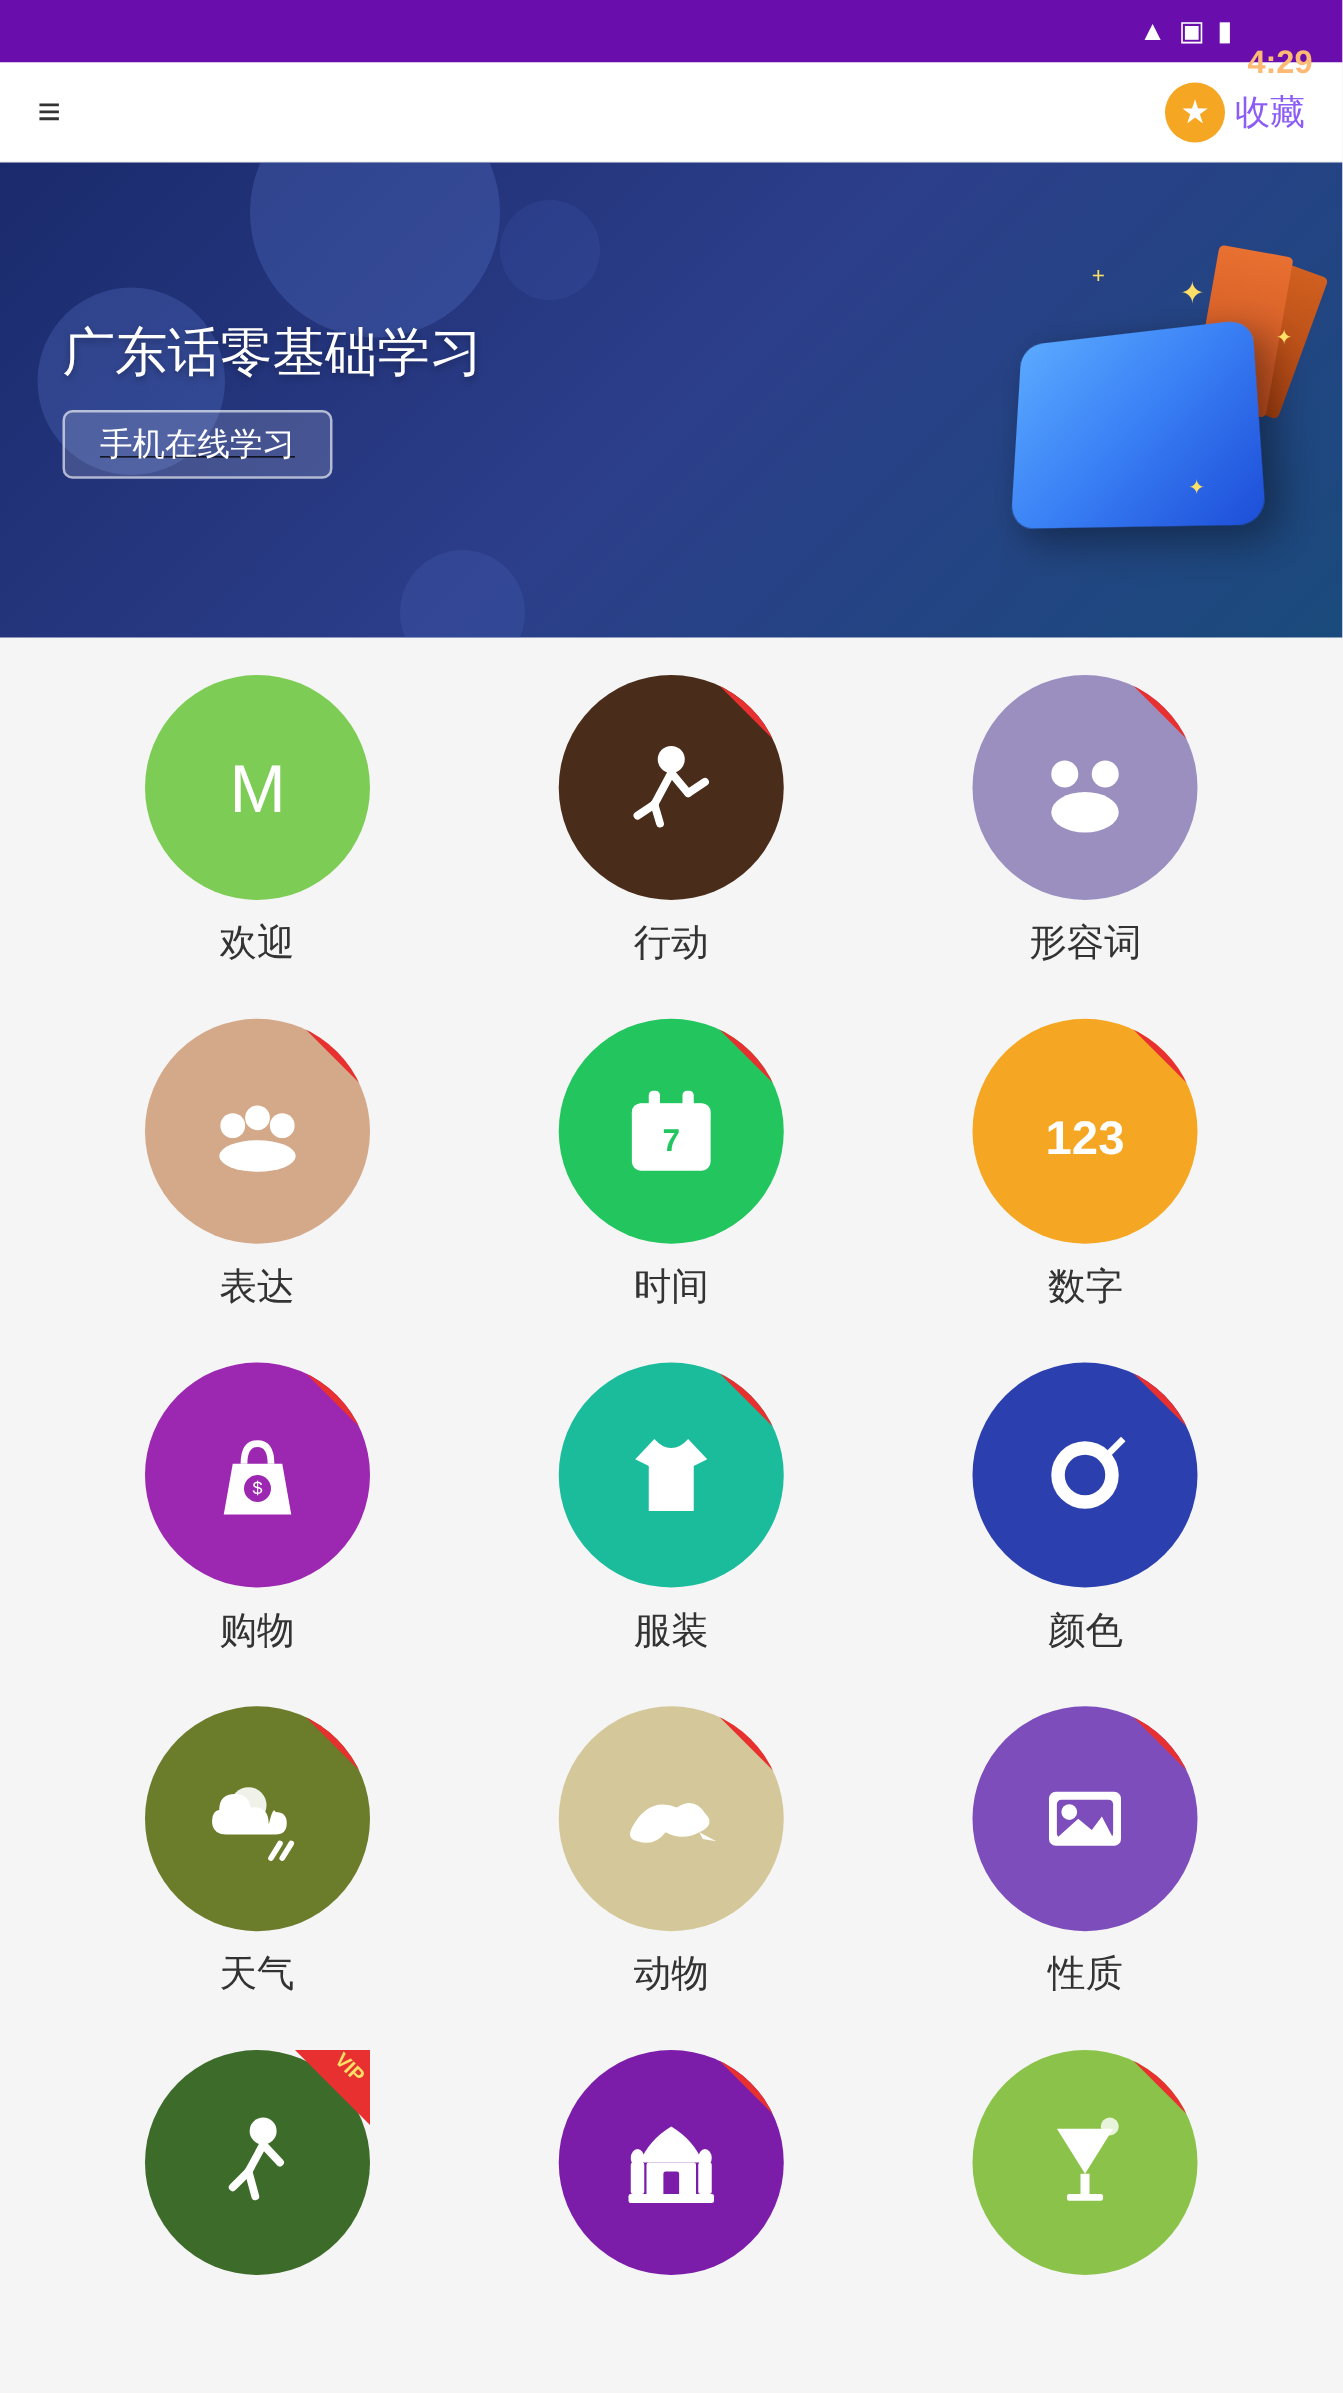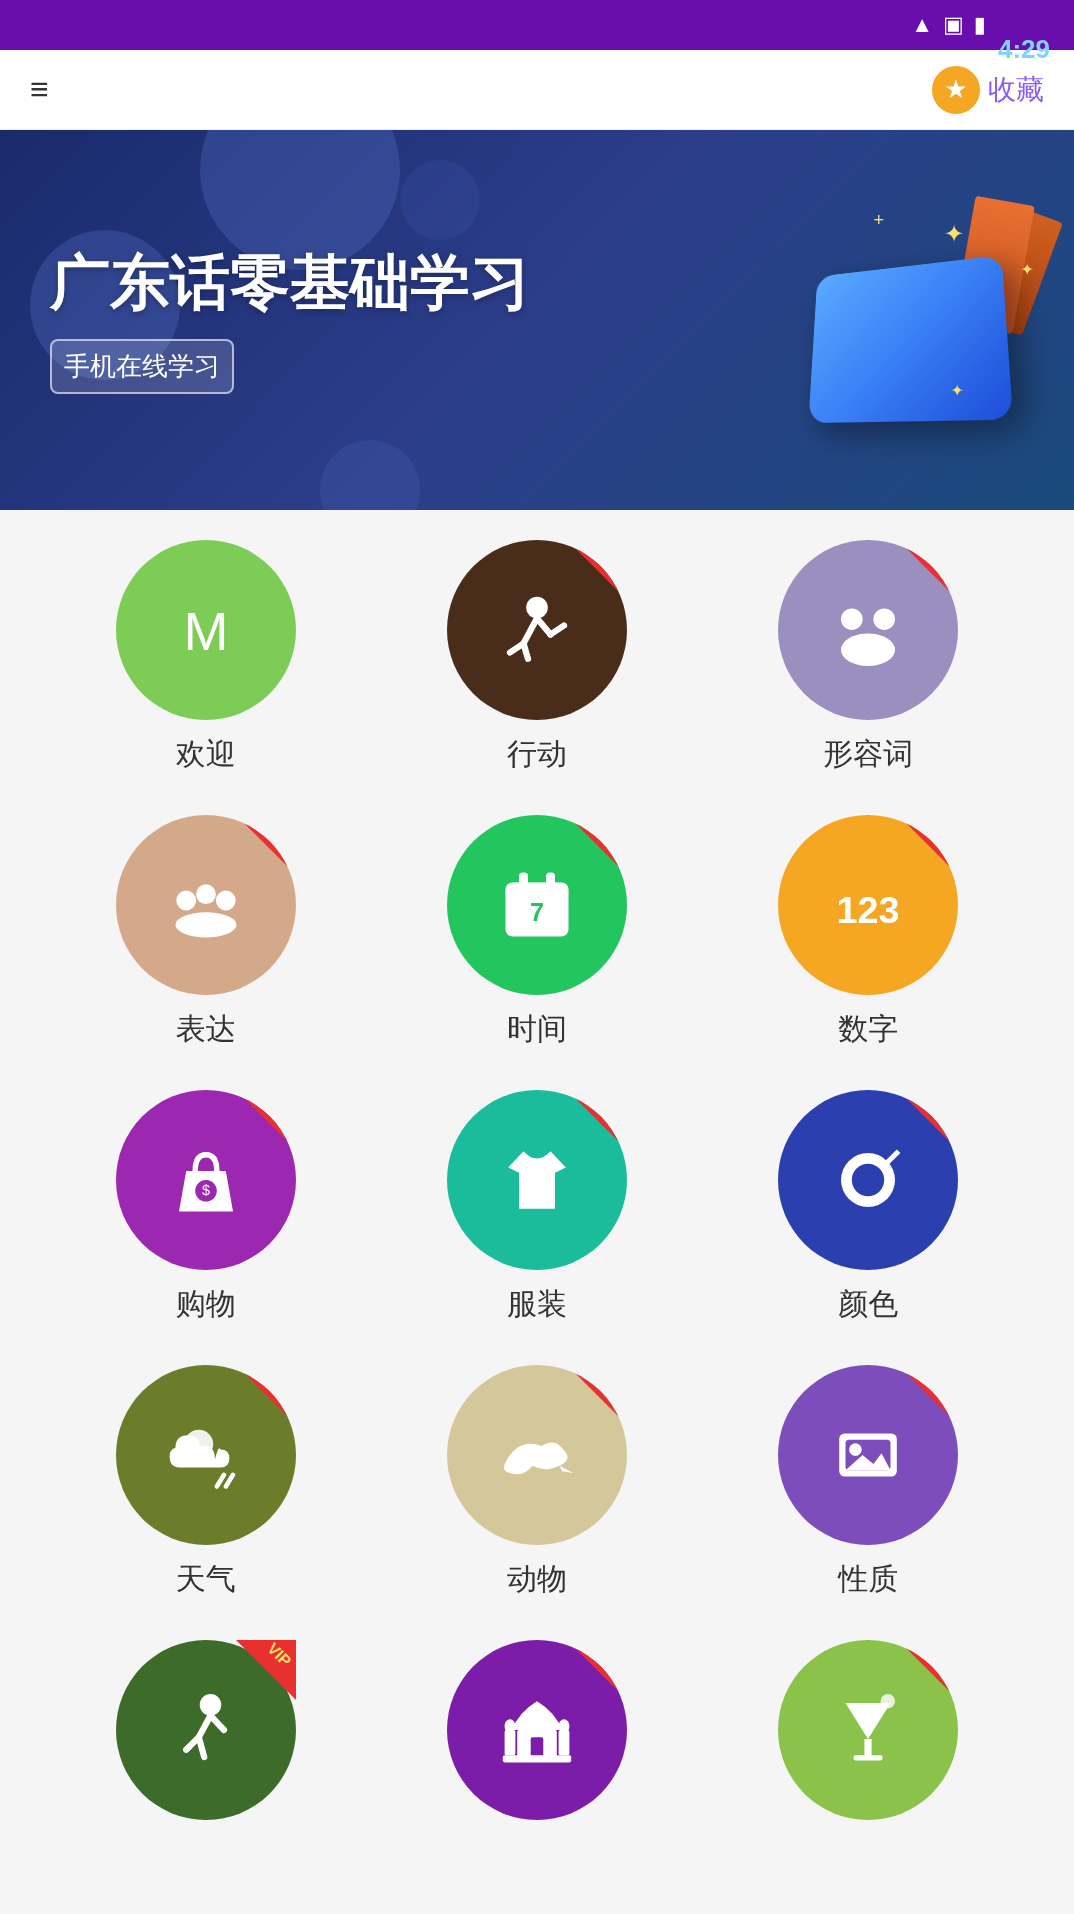--- a/index.html
+++ b/index.html
@@ -23,21 +23,21 @@
       gap: 12px;
     }
     .status-icons {
       display: flex;
       align-items: center;
       gap: 10px;
       color: white;
       font-size: 22px;
     }
     .status-time {
-      color: #7dd3fc;
+      color: #fdba74;
       font-size: 26px;
       font-weight: bold;
       margin-top: 48px;
     }
 
     
     .top-bar {
       background: white;
       height: 80px;
       display: flex;
@@ -96,33 +96,34 @@
     .banner-circle {
       position: absolute;
       border-radius: 50%;
       background: rgba(100, 130, 220, 0.25);
     }
     .banner-text-area {
       position: relative;
       z-index: 2;
     }
     .banner-title {
-      font-size: 60px;
-      font-weight: bold;
+      font-size: 42px;
+      font-weight: normal;
       color: white;
       line-height: 1.2;
       text-shadow: 0 2px 6px rgba(0,0,0,0.3);
     }
     .banner-subtitle-box {
       margin-top: 20px;
       background: rgba(255,255,255,0.15);
       border: 2px solid rgba(255,255,255,0.6);
       border-radius: 8px;
-      padding: 8px 12px;
+      padding: 8px 28px;
       display: inline-block;
+      text-decoration: underline;
     }
     .banner-subtitle {
       color: white;
       font-size: 26px;
     }
     .banner-image {
       position: absolute;
       right: 30px;
       top: 50%;
       transform: translateY(-50%);

